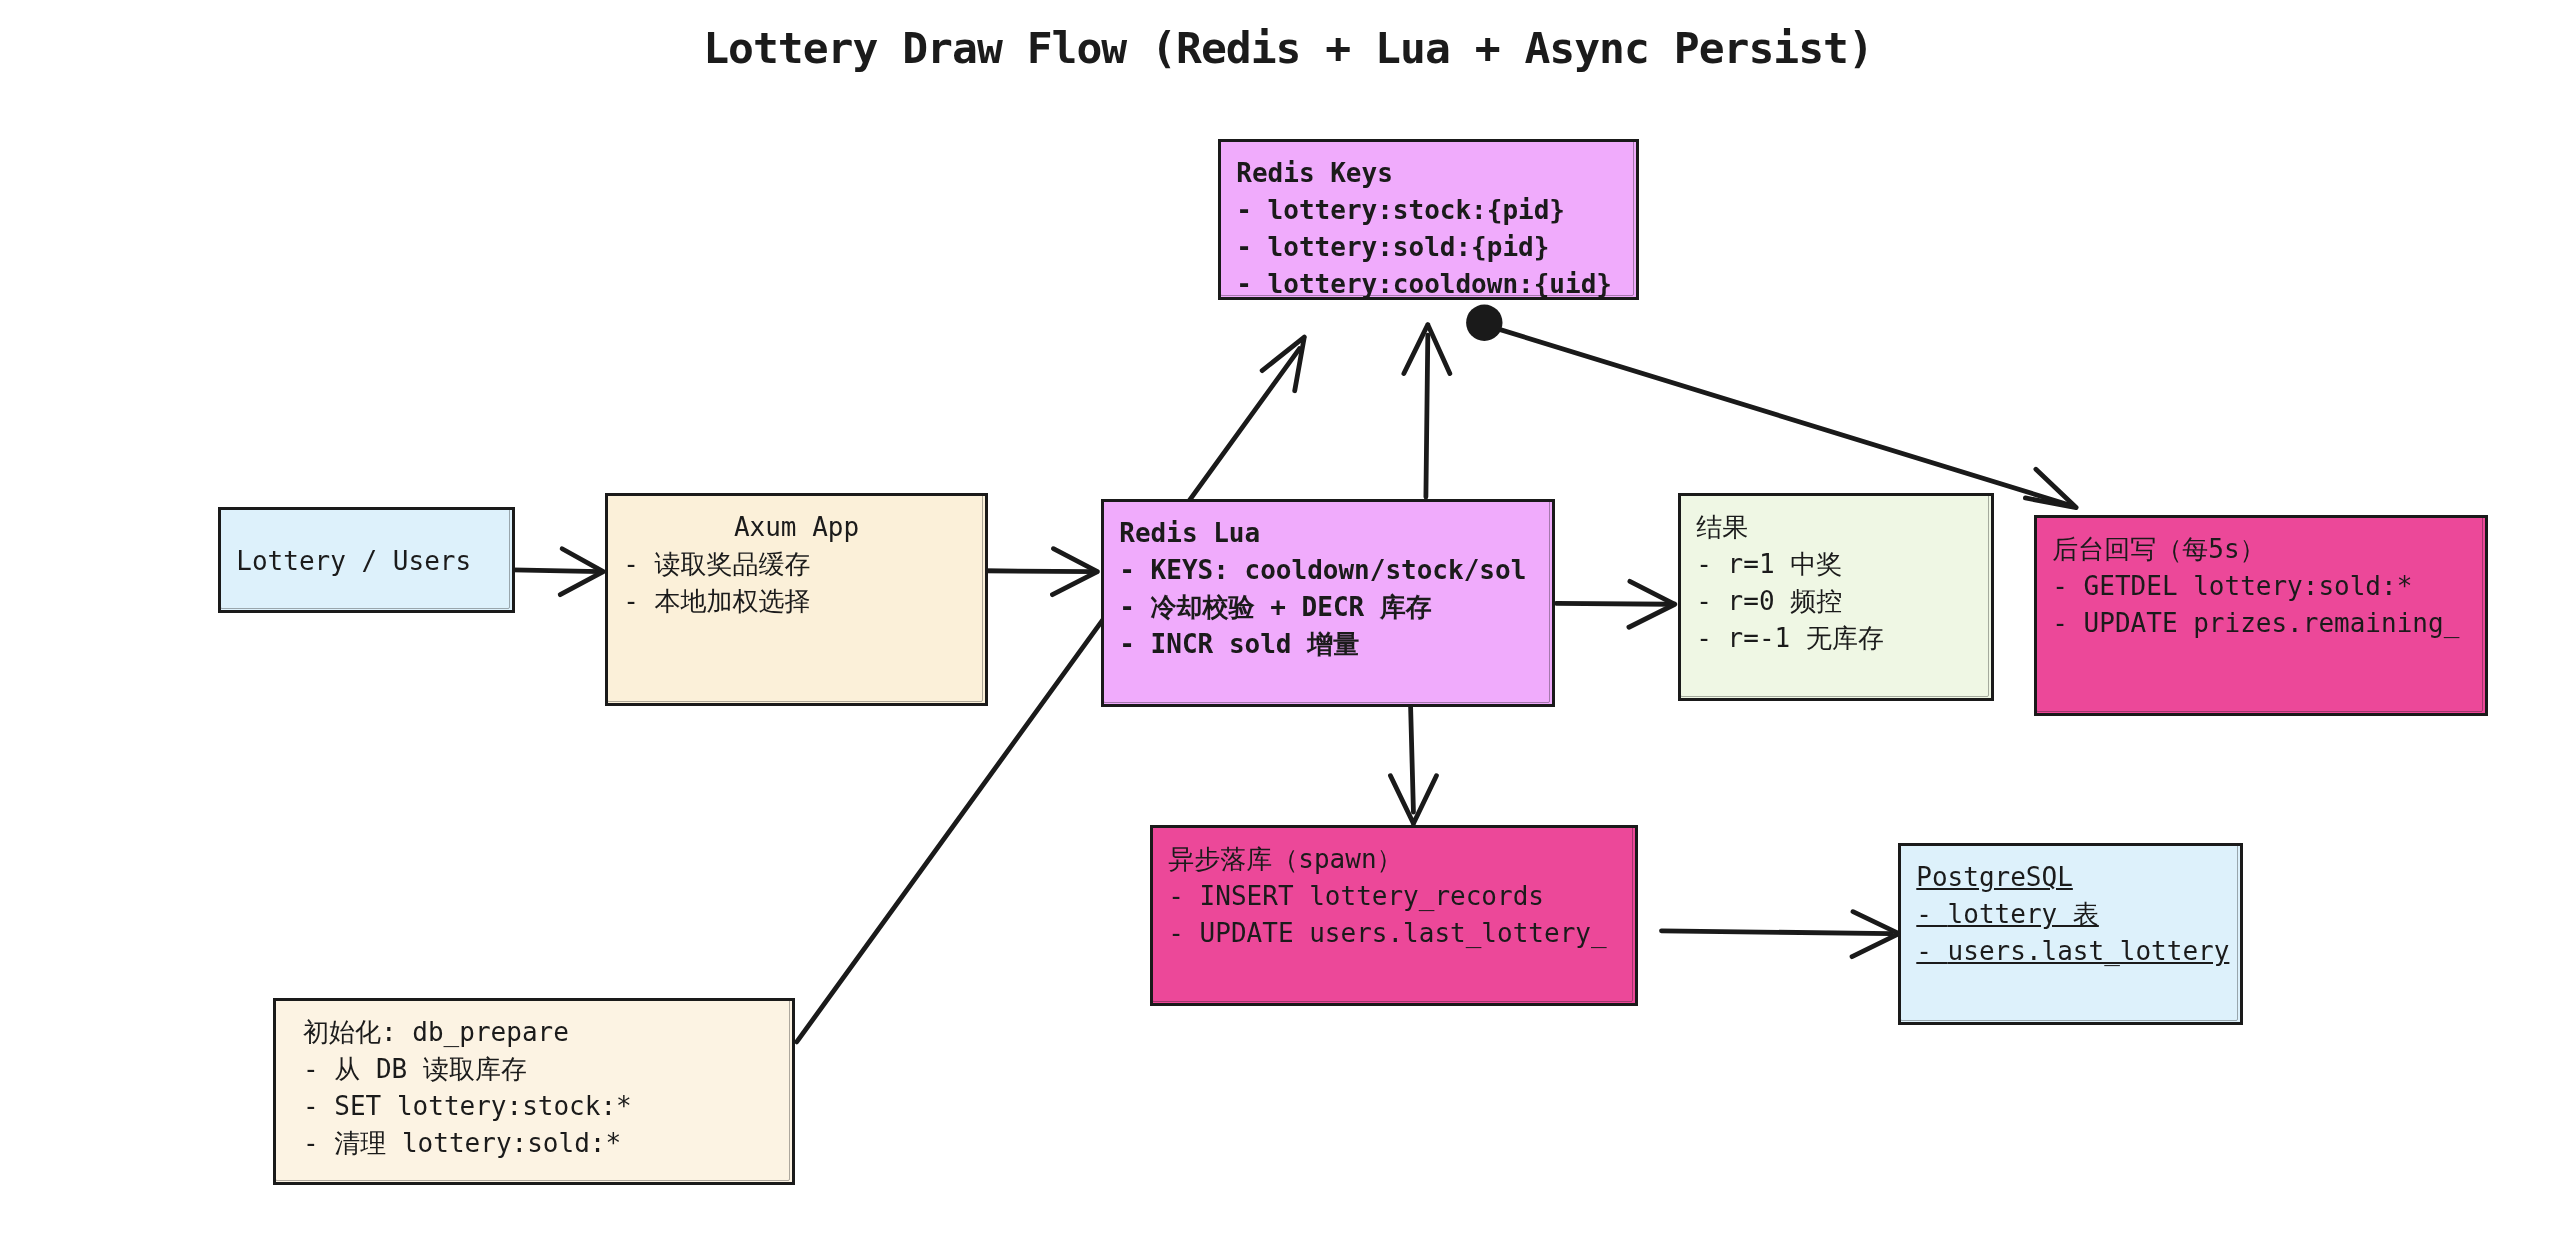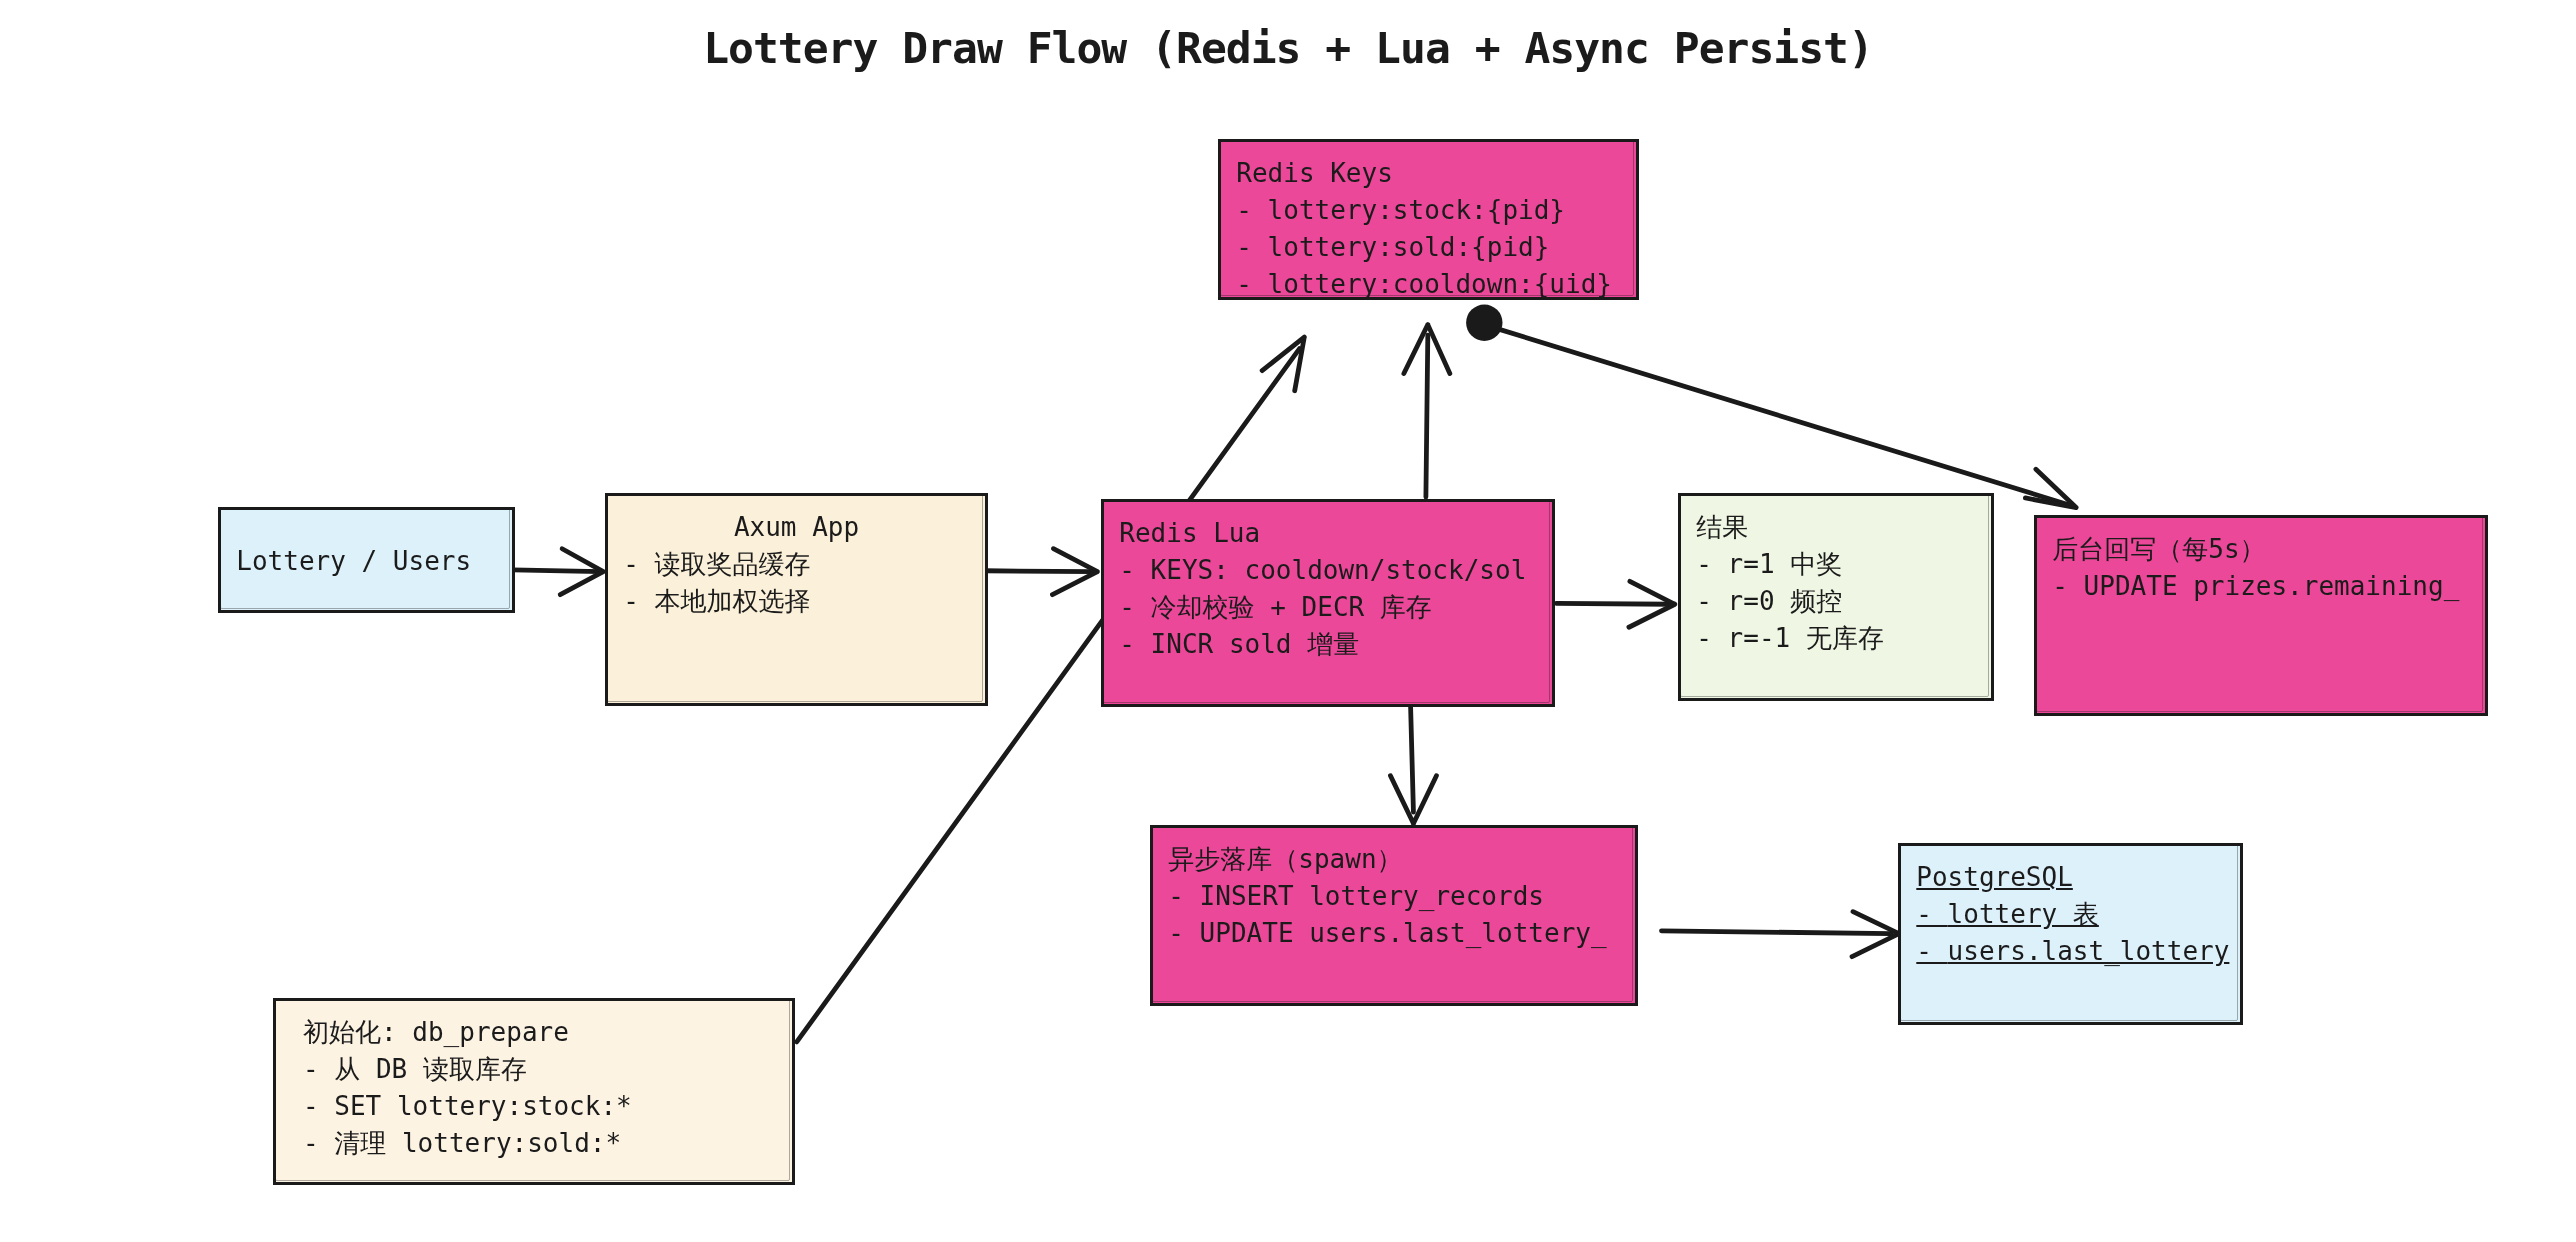--- a/index.html
+++ b/index.html
@@ -30,21 +30,21 @@
     font-family:"DejaVu Sans Mono","Liberation Mono",monospace;
     font-size:26px;white-space:nowrap;
   }
   .node ul{margin:0;padding:0;list-style:none;}
   .node li{
     font-family:"DejaVu Sans Mono","Liberation Mono",monospace;
     font-size:26px;white-space:nowrap;
   }
   .node li::before{content:"- ";}
 
-  .fill-pink{background:#ec4899;}
+  .fill-pink{background:#f0abfc;font-weight:bold;}
   .fill-blue{background:#ddf1fb;}
   .fill-cream{background:#fbf0d9;}
   .fill-cream2{background:#fcf3e3;padding-left:27px;}
   .fill-green{background:#eff7e4;}
   .fill-grey{background:#ec4899;}
 
   .center-title .ttl{text-align:center;}
 
   
   .node::after{
@@ -142,20 +142,21 @@
     <ul>
       <li>r=1 中奖</li>
       <li>r=0 频控</li>
       <li>r=-1 无库存</li>
     </ul>
   </div>
 
   <div class="node fill-grey" style="left:2034px;top:515px;width:454px;height:201px;">
     <div class="ttl">后台回写（每5s）</div>
     <ul>
+      <li>GETDEL lottery:sold:*</li>
       <li>UPDATE prizes.remaining_</li>
     </ul>
   </div>
 
   <div class="node fill-grey" style="left:1150px;top:825px;width:488px;height:181px;">
     <div class="ttl">异步落库（spawn）</div>
     <ul>
       <li>INSERT lottery_records</li>
       <li>UPDATE users.last_lottery_</li>
     </ul>

